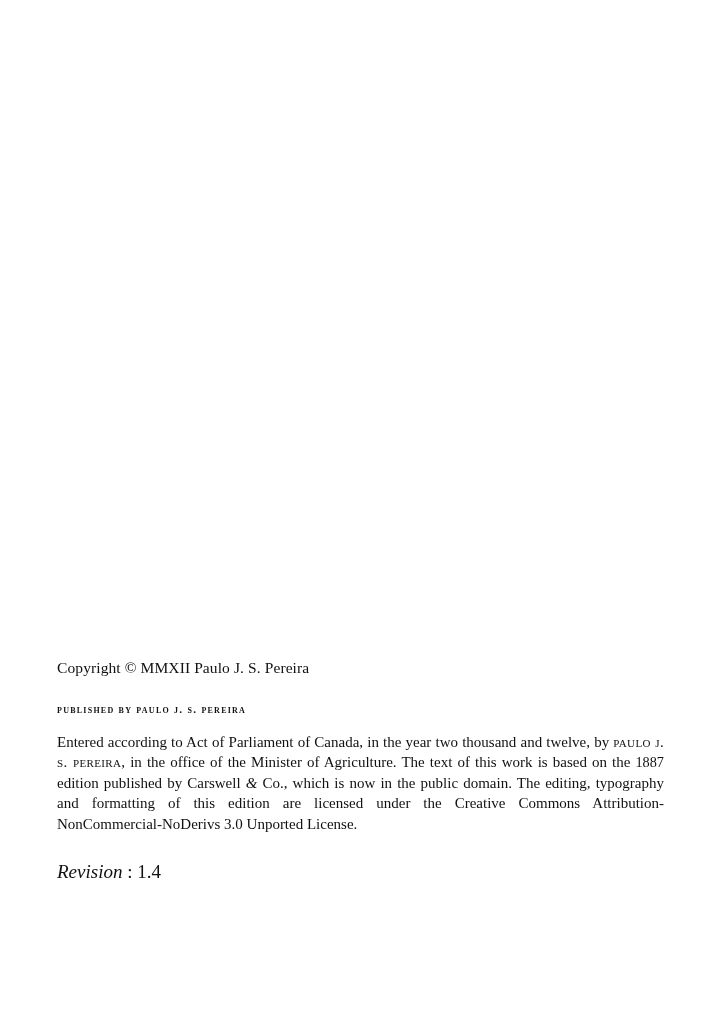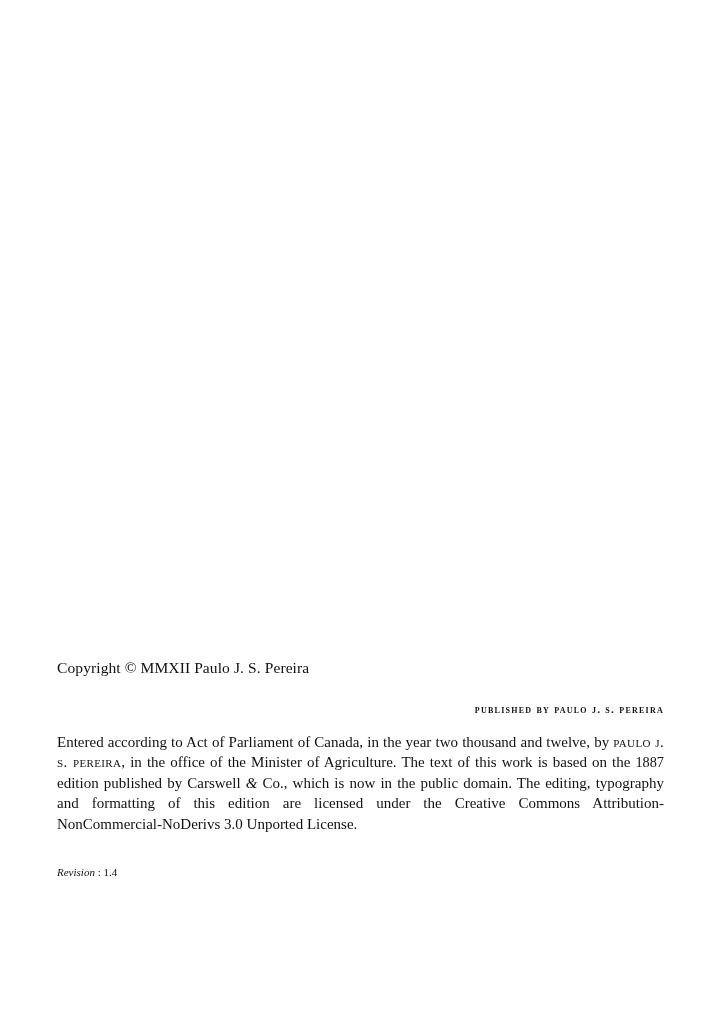--- a/index.html
+++ b/index.html
@@ -34,21 +34,20 @@
   }
 
   .published-line {
     margin-top: 23px;
     font-size: 11.4px;
     line-height: 16px;
     font-variant: small-caps;
     text-transform: lowercase;
     letter-spacing: 1.25px;
     font-weight: 600;
-    text-align: right;
   }
 
   .legal-paragraph {
     font-size: 15px;
     line-height: 20.4px;
     text-align: justify;
     text-justify: inter-word;
     hyphens: none;
   }
 
@@ -62,21 +61,21 @@
     font-style: italic;
     font-family: "Liberation Serif", "DejaVu Serif", serif;
   }
 
   .oldstyle {
     font-size: 0.95em;
   }
 
   .revision-line {
     margin-top: 28px;
-    font-size: 11px;
+    font-size: 19px;
     line-height: 20px;
   }
 
   .revision-label {
     font-style: italic;
   }
 
   .revision-sep,
   .revision-value {
     font-style: normal;

